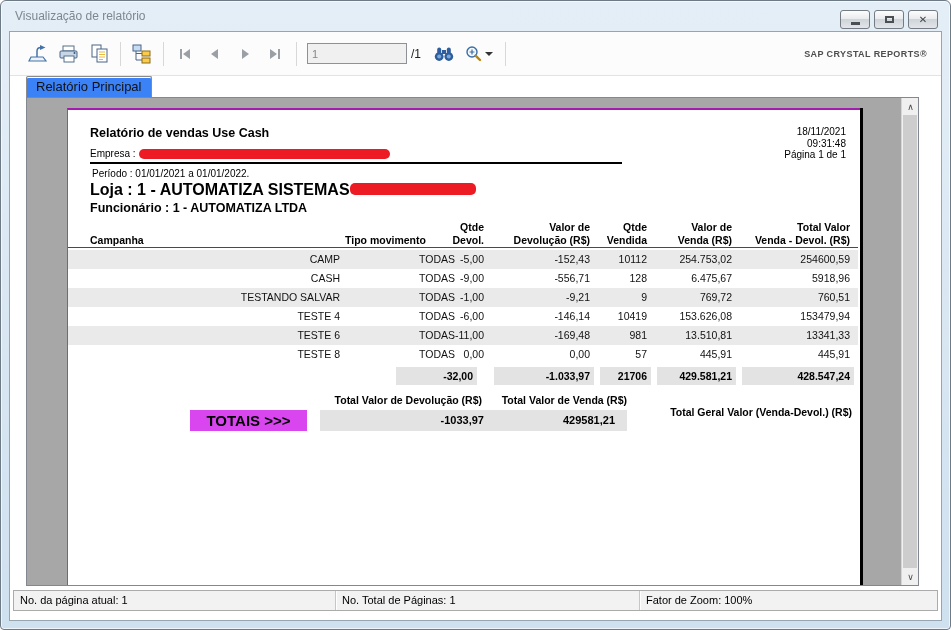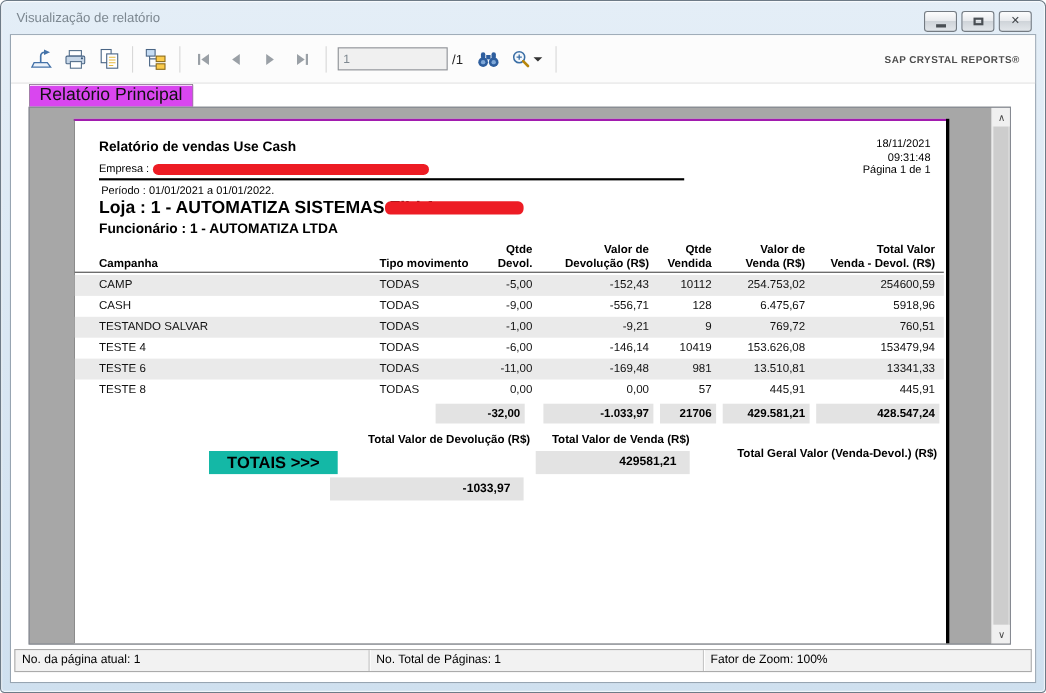--- a/index.html
+++ b/index.html
@@ -26,22 +26,22 @@
     padding:0 14px;background:#FCFCFC;border-bottom:1px solid #E3E3E3;}
   .tbtn{width:30px;height:28px;display:flex;align-items:center;justify-content:center;border-radius:2px;}
   .sep{width:1px;height:24px;background:#D8D8D8;margin:0 6px;}
   .page-box{width:100px;height:21px;border:1px solid #8E9196;background:#F0F0F0;color:#7E8890;
     font-size:11px;padding:0 4px;font-family:"Liberation Sans",sans-serif;margin:0 4px;}
   .page-total{font-size:12px;color:#222;margin-right:8px;}
   .caret{width:0;height:0;border-left:4px solid transparent;border-right:4px solid transparent;border-top:4px solid #333;margin-left:3px;}
   .brand{margin-left:auto;font-size:9px;font-weight:bold;color:#4E4E4E;letter-spacing:.4px;}
   
   .tabrow{position:absolute;left:16px;top:44px;height:21px;}
-  .tab{display:inline-block;height:21px;line-height:19px;padding:0 9px;font-size:16px;color:#111;
-    background:#d946ef;border:1px solid #8A8A8A;border-bottom:none;border-radius:2px 2px 0 0;
+  .tab{display:inline-block;height:21px;line-height:19px;padding:0 9px;font-size:13px;color:#111;
+    background:#3b82f6;border:1px solid #8A8A8A;border-bottom:none;border-radius:2px 2px 0 0;
     box-shadow:inset 0 1px 0 #fff;}
   
   .reportview{position:absolute;left:16px;top:65px;width:893px;height:489px;
     border:1px solid #828790;background:#A7A7A7;overflow:hidden;}
   .page{position:absolute;left:40px;top:10px;width:793px;bottom:0;background:#fff;
     border-top:2px solid #a21caf;border-left:1px solid #6E6E6E;}
   .page-shadow{position:absolute;left:833px;top:10px;width:3px;bottom:0;background:#000;}
   
   .vscroll{position:absolute;top:0;right:0;width:17px;height:100%;background:#F0F0F0;border-left:1px solid #D5D5D5;}
   .scroll-btn{position:absolute;left:0;width:17px;height:17px;display:flex;align-items:center;justify-content:center;
@@ -65,32 +65,32 @@
   .c-campanha{left:22px;width:250px;text-align:left;}
   .c-tipo{left:277px;width:110px;text-align:left;}
   .c-qdevol{left:330px;width:86px;text-align:right;}
   .c-vdevol{left:430px;width:92px;text-align:right;}
   .c-qvend{left:530px;width:49px;text-align:right;}
   .c-vvenda{left:585px;width:79px;text-align:right;}
   .c-total{left:670px;width:112px;text-align:right;}
   .thead-line{position:absolute;left:0;top:137px;width:790px;height:1px;background:#4A4A4A;}
   .trow{position:absolute;left:0;width:790px;height:19px;font-size:10.5px;color:#111;}
   .trow.stripe{background:#EAEAEA;}
-  .trow span{position:absolute;top:0;height:36px;line-height:19px;}
+  .trow span{position:absolute;top:0;height:36px;line-height:19px;text-align:right;}
   .subtotal span{position:absolute;top:257px;height:18px;line-height:18px;background:#E3E3E3;
     font-size:10.5px;font-weight:bold;text-align:right;padding-right:4px;color:#000;}
   .sb1{left:328px;width:81px;padding-left:24px;} .sb2{left:426px;width:100px;} .sb3{left:532px;width:51px;}
   .sb4{left:589px;width:79px;} .sb5{left:674px;width:112px;}
   .tth{position:absolute;top:284px;height:13px;line-height:13px;font-size:10.5px;font-weight:bold;text-align:right;color:#000;}
   .tth1{left:214px;width:200px;} .tth2{left:389px;width:170px;} .tth3{left:564px;width:220px;margin-top:12px;}
   .totais-box{position:absolute;left:122px;top:300px;width:117px;height:21px;line-height:21px;
-    background:#14b8a6;font-size:15px;font-weight:bold;text-align:center;color:#000;}
+    background:#d946ef;font-size:15px;font-weight:bold;text-align:center;color:#000;}
   .tval{position:absolute;top:300px;height:21px;line-height:21px;background:#E3E3E3;
     font-size:11px;font-weight:bold;text-align:right;padding-right:12px;color:#000;}
-  .tv1{left:232px;width:176px;margin-top:24px;} .tv2{left:419px;width:140px;} .tv3{left:564px;width:220px;}
+  .tv1{left:252px;width:176px;} .tv2{left:419px;width:140px;} .tv3{left:564px;width:220px;}
   
   .statusbar{position:absolute;left:3px;right:3px;top:558px;height:21px;display:flex;
     background:#F2F2F2;border:1px solid #ABABAB;font-size:11px;color:#000;}
   .spanel{line-height:19px;padding-left:6px;border-right:1px solid #C6C6C6;box-shadow:1px 0 0 #fff;}
   .sp1{width:322px;} .sp2{width:304px;} .sp3{flex:1;border-right:none;box-shadow:none;}
 </style>
 </head>
 <body>
 
 <div class="window">

